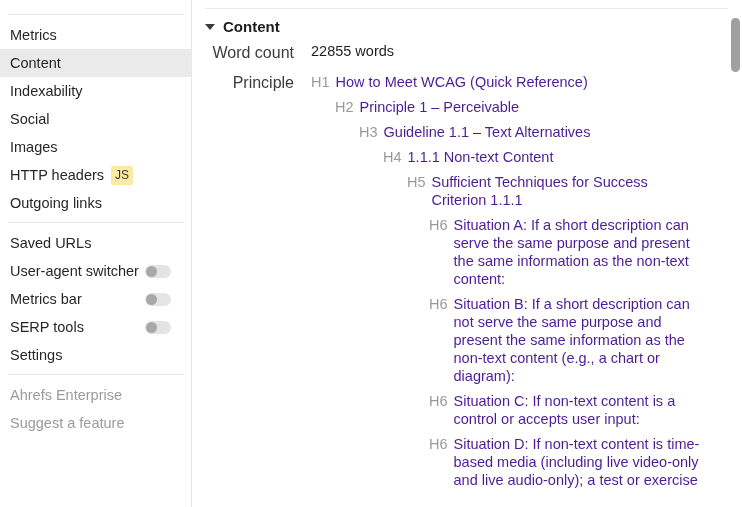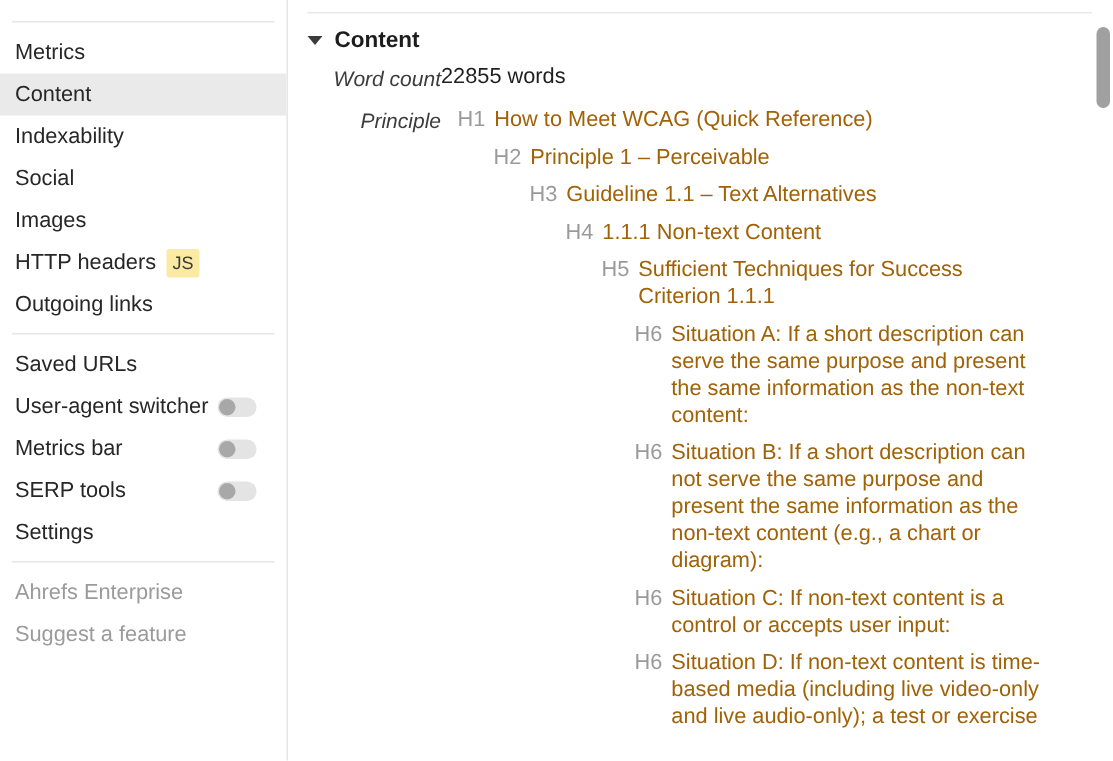--- a/index.html
+++ b/index.html
@@ -150,47 +150,47 @@
   }
   .row {
     display: flex;
     align-items: flex-start;
   }
   .row-label {
     width: 102px;
     min-width: 102px;
     text-align: right;
     color: #3c3c3c;
-    font-size: 14px;
+    font-size: 16px;
     padding-top: 1px;
     white-space: nowrap;
-    font-style: italic;
   }
   .row-value {
+    margin-left: 17px;
     font-size: 14.5px;
     color: #1f1f1f;
   }
   .headings-list {
-    margin-left: 11px;
+    margin-left: 17px;
   }
   .heading-row {
     display: flex;
     align-items: flex-start;
     margin-bottom: 7px;
     max-width: 404px;
   }
   .htag {
     color: #9a9a9a;
     font-size: 14.5px;
     flex: 0 0 auto;
     margin-right: 6px;
     line-height: 18px;
   }
   .htext {
-    color: #a16207;
+    color: #4c1d95;
     font-size: 14.5px;
     line-height: 18px;
   }
   .lvl1 { margin-left: 0px; }
   .lvl2 { margin-left: 24px; }
   .lvl3 { margin-left: 48px; }
   .lvl4 { margin-left: 72px; }
   .lvl5 { margin-left: 96px; max-width: 276px; }
   .lvl6 { margin-left: 118px; max-width: 272px; }
 

